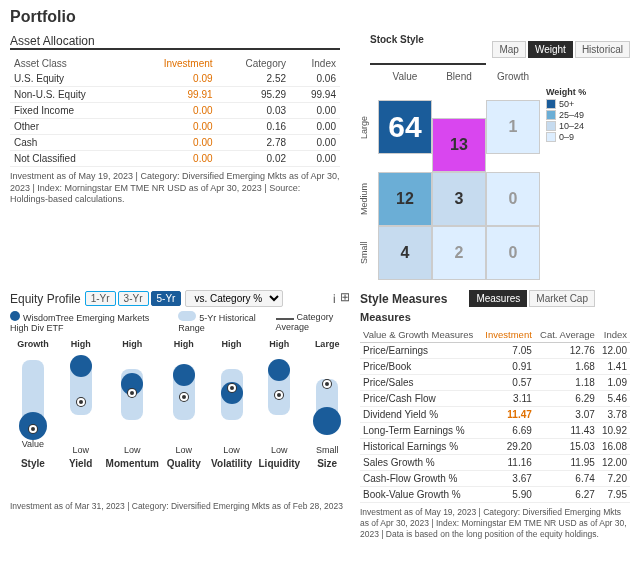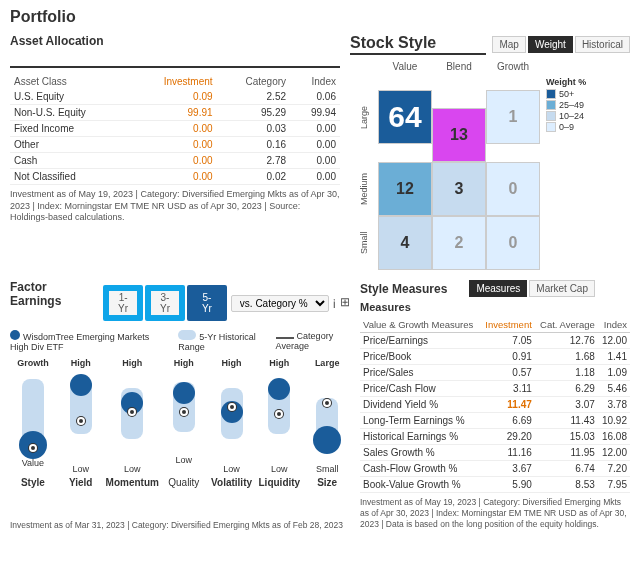--- a/index.html
+++ b/index.html
@@ -5,34 +5,34 @@
     * { box-sizing: border-box; margin: 0; padding: 0; }
     body { font-family: Arial, sans-serif; font-size: 11px; color: #333; background: #fff; width: 640px; min-height: 588px; overflow: hidden; }
     
     .page { padding: 8px 10px; }
     .page-title { font-size: 16px; font-weight: bold; margin-bottom: 8px; }
     
     .top-row { display: flex; gap: 10px; margin-bottom: 10px; }
     
     
     .asset-allocation { flex: 1; min-width: 280px; }
-    .section-title { font-size: 12px; font-weight: bold; margin-bottom: 6px; border-bottom: 2px solid #333; padding-bottom: 18px; }
+    .section-title { font-size: 12px; font-weight: normal; margin-bottom: 6px; border-bottom: 2px solid #333; padding-bottom: 0; }
     
     .aa-table { width: 100%; border-collapse: collapse; }
     .aa-table th { font-size: 10px; font-weight: normal; text-align: right; padding: 2px 4px; color: #555; }
     .aa-table th:first-child { text-align: left; }
     .aa-table td { font-size: 10px; padding: 2px 4px; text-align: right; border-bottom: 1px solid #eee; }
     .aa-table td:first-child { text-align: left; }
     .aa-table td.orange { color: #e07000; }
     .aa-footnote { font-size: 9px; color: #555; margin-top: 4px; line-height: 1.3; }
     
     
     .stock-style { flex: 0 0 280px; }
     .ss-header { display: flex; align-items: center; gap: 6px; margin-bottom: 6px; }
-    .ss-title { font-size: 16px; font-weight: bold; border-bottom: 2px solid #333; padding-bottom: 1px; flex:1; }
+    .ss-title { font-size: 10px; font-weight: bold; border-bottom: 2px solid #333; padding-bottom: 18px; flex:1;margin-left:20px; }
     .ss-tabs { display: flex; gap: 2px; }
     .ss-tab { font-size: 10px; padding: 2px 6px; border: 1px solid #ccc; cursor: pointer; background: #f5f5f5; color: #555; }
     .ss-tab.active { background: #2b2b2b; color: #fff; border-color: #2b2b2b; }
     
     .ss-grid-wrapper { display: flex; gap: 6px; }
     .ss-grid-container { display: flex; flex-direction: column; }
     .ss-col-headers { display: flex; margin-left: 28px; }
     .ss-col-header { width: 54px; text-align: center; font-size: 10px; color: #555; }
     .ss-row { display: flex; align-items: center; }
     .ss-row-label { width: 28px; font-size: 9px; color: #555; writing-mode: vertical-lr; transform: rotate(180deg); text-align: center; height: 54px; display: flex; align-items: center; justify-content: center; }
@@ -43,21 +43,21 @@
     .ss-legend-item { display: flex; align-items: center; gap: 3px; margin-bottom: 1px; }
     .legend-box { width: 10px; height: 10px; }
     
     
     .bottom-row { display: flex; gap: 10px; }
     
     
     .factor-profile { flex: 1; }
     .fp-header { display: flex; align-items: center; gap: 4px; margin-bottom: 4px; }
     .fp-tabs { display: flex; gap: 2px; }
-    .fp-tab { font-size: 10px; padding: 1px 5px; border: 6px solid #0ea5e9; cursor: pointer; background: #f5f5f5; color: #555; border-radius: 2px; }
+    .fp-tab { font-size: 10px; padding: 1px 5px; border: 1px solid #0ea5e9; cursor: pointer; background: #f5f5f5; color: #555; border-radius: 2px; }
     .fp-tab.active { background: #1a5c9a; color: #fff; border-color: #1a5c9a; }
     .fp-select { font-size: 10px; padding: 1px 4px; border: 1px solid #ccc; background: #f5f5f5; cursor: pointer; border-radius: 2px; }
     .fp-icons { display: flex; gap: 4px; margin-left: auto; }
     .fp-icon { font-size: 12px; color: #555; cursor: pointer; }
     
     .fp-legend { display: flex; gap: 12px; font-size: 9px; margin-bottom: 6px; align-items: center; }
     .fp-legend-dot { width: 10px; height: 10px; border-radius: 50%; background: #1a5c9a; display: inline-block; margin-right: 3px; }
     .fp-legend-range { width: 18px; height: 10px; border-radius: 5px; background: #c6dbef; display: inline-block; margin-right: 3px; }
     .fp-legend-line { width: 18px; height: 2px; background: #555; display: inline-block; margin-right: 3px; }
     
@@ -210,21 +210,21 @@
         </div>
       </div>
     </div>
 
   </div>
 
   <div class="bottom-row">
 
     <div class="factor-profile">
       <div class="fp-header">
-        <span class="section-title" style="border-bottom:none;margin-bottom:0;">Factor Earnings</span>
+        <span class="section-title" style="border-bottom:none;margin-bottom:0;">Equity Profile</span>
         <div class="fp-tabs">
           <button class="fp-tab">1-Yr</button>
           <button class="fp-tab">3-Yr</button>
           <button class="fp-tab active">5-Yr</button>
         </div>
         <select class="fp-select">
           <option>vs. Category %</option>
         </select>
         <div class="fp-icons">
           <span class="fp-icon">ℹ</span>
@@ -270,21 +270,21 @@
             <div class="fp-col-label" style="font-size: 10px; font-weight: bold; margin-top: 3px;">Momentum</div>
           </div>
           <div class="fp-col">
             <div class="fp-axis-top">High</div>
             <div class="fp-col-inner" style="position: relative; height: 100px; width: 100%;">
               <div class="fp-range-bar" style="top: 15%; height: 60%; width: 22px;"></div>
               <div class="fp-line-dot" style="top: 46%;"></div>
               <div class="fp-dot" style="width: 22px; height: 22px; top: 14%;"></div>
             </div>
             <div class="fp-axis-bottom">Low</div>
-            <div class="fp-col-label" style="font-size: 10px; font-weight: normal; margin-top: 12px;">Quality</div>
+            <div class="fp-col-label" style="font-size: 10px; font-weight: bold; margin-top: 3px;">Quality</div>
           </div>
           <div class="fp-col">
             <div class="fp-axis-top">High</div>
             <div class="fp-col-inner" style="position: relative; height: 100px; width: 100%;">
               <div class="fp-range-bar" style="top: 20%; height: 55%; width: 22px;"></div>
               <div class="fp-line-dot" style="top: 36%;"></div>
               <div class="fp-dot" style="width: 22px; height: 22px; top: 34%;"></div>
             </div>
             <div class="fp-axis-bottom">Low</div>
             <div class="fp-col-label" style="font-size: 10px; font-weight: bold; margin-top: 3px;">Volatility</div>
@@ -383,21 +383,21 @@
   </tr>
             <tr>
     <td>Cash-Flow Growth %</td>
     <td class="">3.67</td>
     <td>6.74</td>
     <td>7.20</td>
   </tr>
             <tr>
     <td>Book-Value Growth %</td>
     <td class="">5.90</td>
-    <td>8.53</td>
+    <td>6.27</td>
     <td>7.95</td>
   </tr>
           </tbody>
       </table>
       <div class="sm-footnote">Investment as of May 19, 2023 | Category: Diversified Emerging Mkts as of Apr 30, 2023 | Index: Morningstar EM TME NR USD as of Apr 30, 2023 | Data is based on the long position of the equity holdings.</div>
     </div>
 
   </div>
 </div>
 

